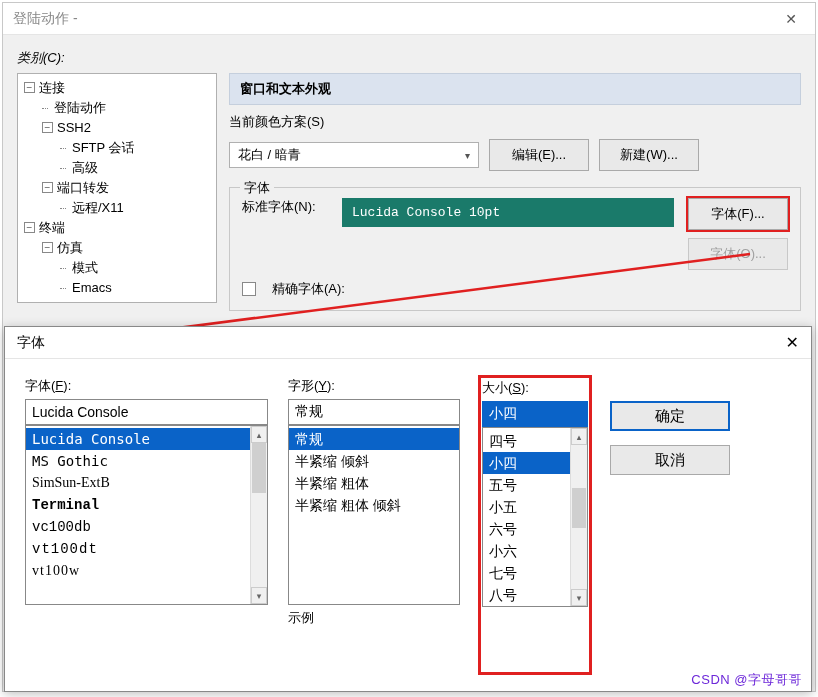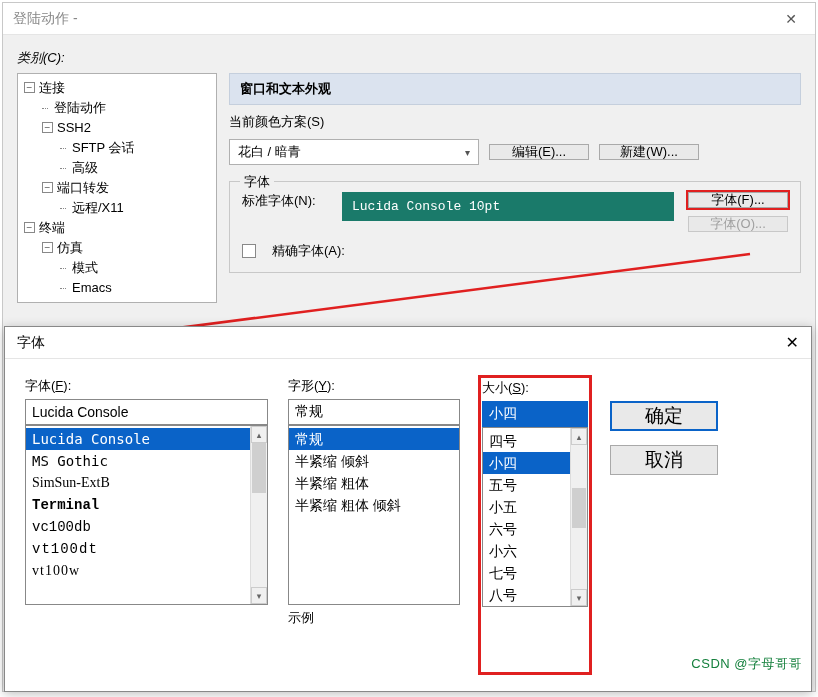--- a/index.html
+++ b/index.html
@@ -21,21 +21,21 @@
   .tree li { white-space: nowrap; position: relative;}
   .expander { display: inline-block; width: 11px; height: 11px; border: 1px solid #888; font-size: 10px; line-height: 9px; text-align: center; margin-right: 4px; vertical-align: 1px; background: #fff; color: #555;}
   .tree .leaf::before { content: ""; display: inline-block; width: 6px; border-top: 1px dotted #888; margin-right: 6px; vertical-align: middle;}
 
   
   .right { flex: 1; display: flex; flex-direction: column; gap: 8px; }
   .section-header { background: #dbe3ef; padding: 6px 10px; font-size: 13px; font-weight: bold; border: 1px solid #c5cfdd; }
   .row { display: flex; align-items: center; gap: 10px; font-size: 13px; }
   .dropdown { flex: none; width: 250px; height: 26px; border: 1px solid #b0b0b0; background: #fff; display: flex; align-items: center; justify-content: space-between; padding: 0 8px; font-size: 13px;}
   .dropdown .chev { font-size: 10px; color: #555; }
-  .btn { height: 16px; border: 1px solid #a9a9a9; background: #e9e9e9; padding: 0 18px; font-size: 13px; display: inline-flex; align-items: center; justify-content:center; min-width: 100px; cursor: default;}
+  .btn { height: 32px; border: 1px solid #a9a9a9; background: #e9e9e9; padding: 0 18px; font-size: 13px; display: inline-flex; align-items: center; justify-content:center; min-width: 100px; cursor: default;}
   .btn.disabled { color: #a0a0a0; border-color: #c8c8c8;}
   .group { border: 1px solid #c8c8c8; padding: 10px 12px 12px 12px; position: relative; margin-top: 8px;}
   .group-label { position: absolute; top: -9px; left: 10px; background: #f0f0f0; padding: 0 4px; font-size: 13px;}
   .font-swatch { background: #1a7a6a; color: #fff; font-family: "Lucida Console","Courier New",monospace; font-size: 13px; padding: 7px 10px; flex: 1; margin-right: 4px;}
   .font-row-btns { display: flex; flex-direction: column; gap: 8px; }
   .checkbox { width: 14px; height: 14px; border: 1px solid #888; display:inline-block; vertical-align: middle; margin-right: 6px; background:#fff;}
   .font-button-highlight { outline: 2px solid #e02020; outline-offset: 0;}
 
   
   svg.arrow { position: absolute; left: 0; top: 0; pointer-events: none; }
@@ -61,26 +61,26 @@
   .fontA .item:nth-child(2){ font-family:"MS Gothic","Lucida Console",monospace;}
   .fontA .item:nth-child(3){ font-family:"SimSun-ExtB","SimSun",serif;}
   .fontA .item:nth-child(4){ font-family:"Terminal","Courier New",monospace; font-weight:bold;}
   .fontA .item:nth-child(5){ font-family:"Courier New",monospace;}
   .fontA .item:nth-child(6){ font-family:"Courier New",monospace; letter-spacing:1px;}
   .fontA .item:nth-child(7){ font-family:Liberation Serif, serif; letter-spacing:1px;}
   .fontA .item:nth-child(8){ font-family:Liberation Mono, monospace; letter-spacing:1px;margin-left:48px;}
 
   .size-highlight { outline: 3px solid #e02020; outline-offset: -1px;}
 
-  .btn2 { width: 108px; height: 30px; border: 1px solid #a9a9a9; background: #e9e9e9; font-size: 19px; display:flex; align-items:center; justify-content:center;}
+  .btn2 { width: 120px; height: 30px; border: 1px solid #a9a9a9; background: #e9e9e9; font-size: 15px; display:flex; align-items:center; justify-content:center;}
   .btn2.primary { border: 2px solid #0a63c8; }
 
   .sample-label { font-size:13px; margin-top: 4px;}
 
-  .watermark { position: absolute; right: 16px; bottom: 24px; font-size: 13px; color: #15803d; letter-spacing: 0.5px;}
+  .watermark { position: absolute; right: 16px; bottom: 8px; font-size: 13px; color: #6d28d9; letter-spacing: 0.5px;}
   u.mn { text-decoration: underline; text-underline-offset: 1px;}
 </style>
 </head>
 <body>
 
 <div class="win1">
   <div class="titlebar">
     <span>登陆动作 - </span>
     <span class="close-x">✕</span>
   </div>

